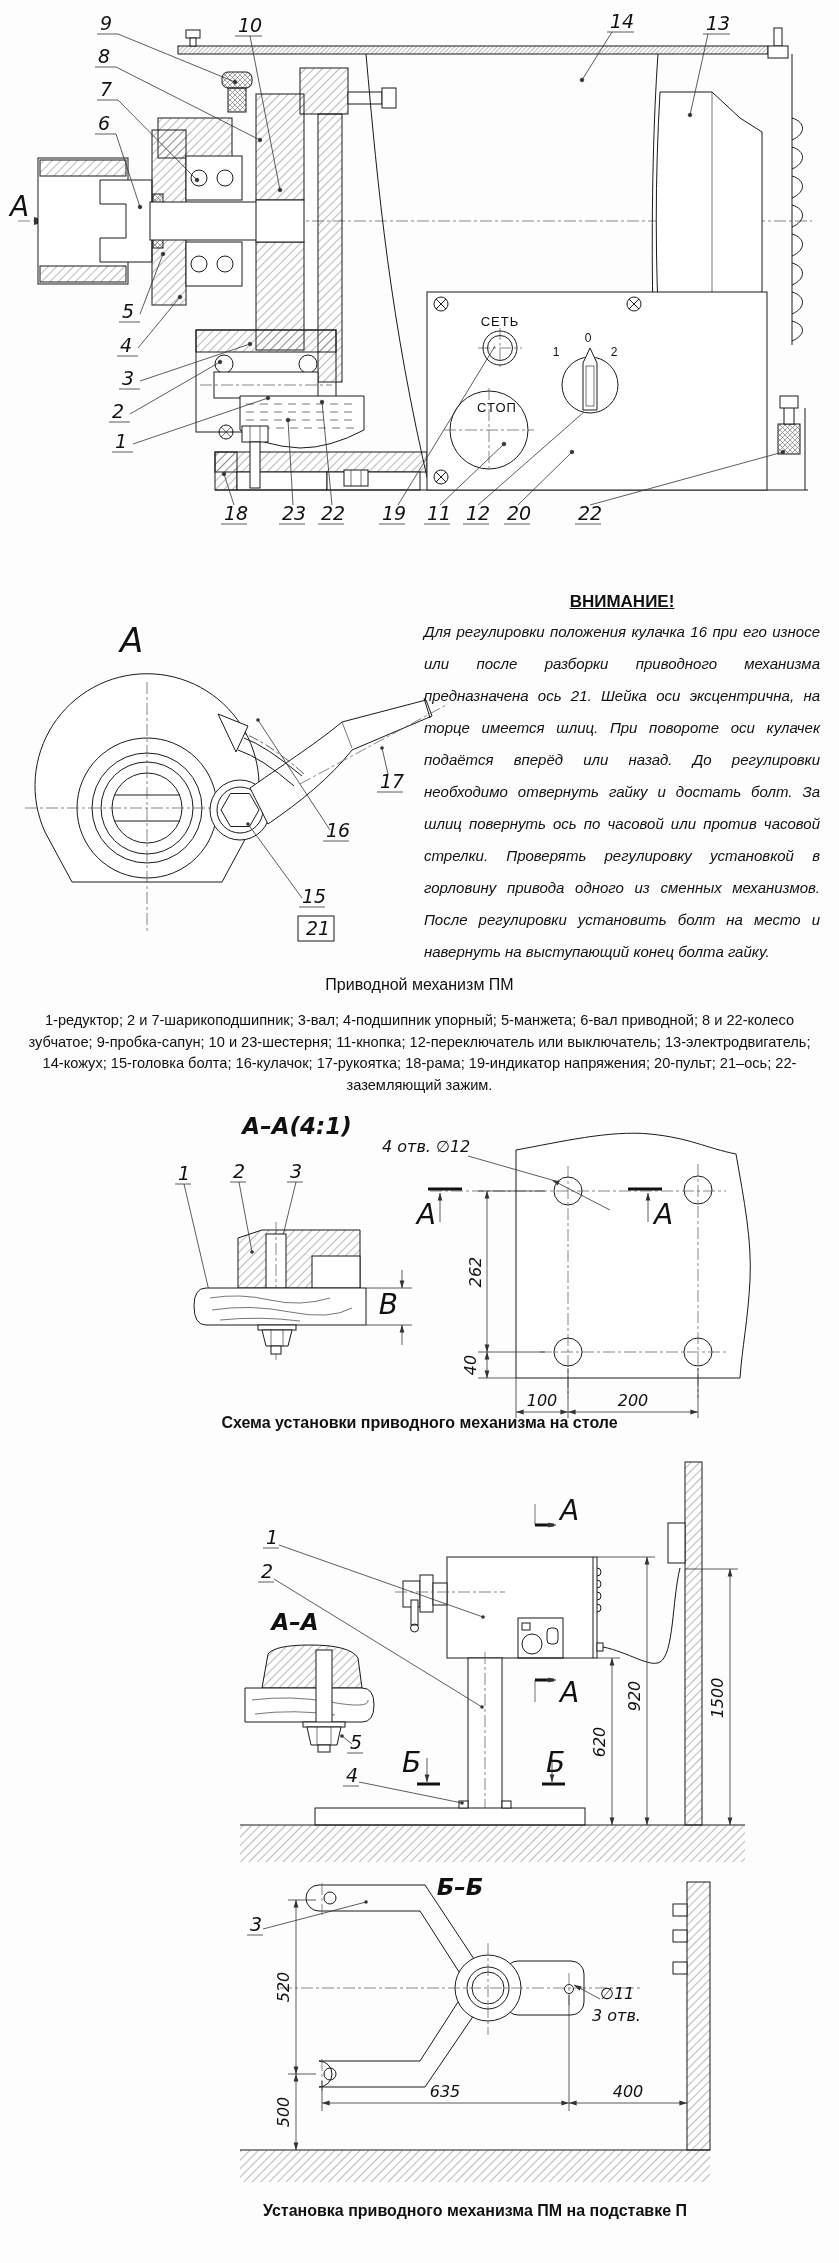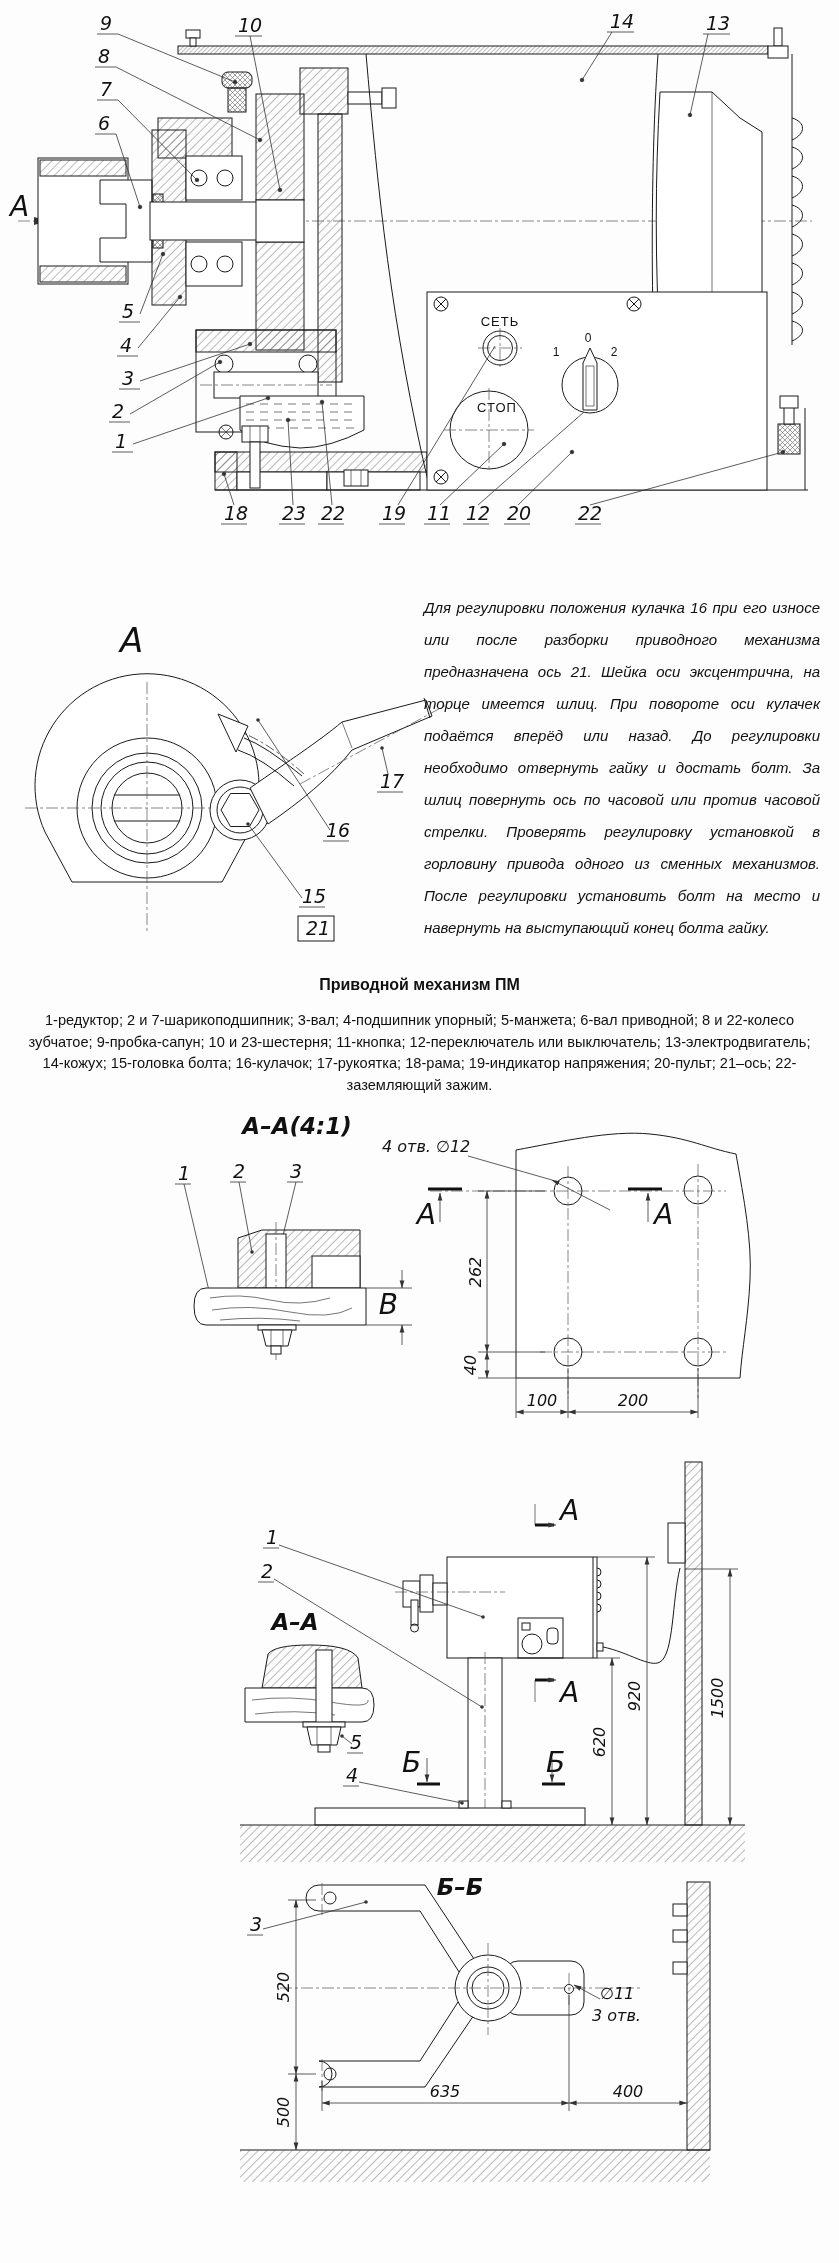--- a/index.html
+++ b/index.html
@@ -20,21 +20,21 @@
   .tbig{font:italic 28px "DejaVu Sans",sans-serif;}
   .thdr{font:italic bold 23px "DejaVu Sans",sans-serif;}
   .tsm{font:13px "Liberation Sans",sans-serif;letter-spacing:1px;}
   .tsw{font:12px "Liberation Sans",sans-serif;}
   .attention{position:absolute;left:424px;top:592px;width:396px;}
   .attention .t{font-weight:bold;font-size:17px;text-align:center;text-decoration:underline;
                 font-family:"Liberation Sans",sans-serif;margin-bottom:4px;}
   .attention .b{font-style:italic;font-size:15px;line-height:32px;text-align:justify;
                 font-family:"Liberation Sans",sans-serif;}
   .pmblock{position:absolute;left:0;top:976px;width:839px;}
-  .pmblock .t{text-align:center;font-weight:bold;font-size:16px;margin-bottom:13px;}
+  .pmblock .t{text-align:center;font-weight:normal;font-size:16px;margin-bottom:13px;}
   .pmblock .p{width:788px;margin:16px auto;font-size:14.6px;line-height:21.5px;text-align:center;}
   .cap1{position:absolute;left:0;top:1414px;width:839px;text-align:center;
         font-weight:bold;font-size:16px;}
   .footer{position:absolute;left:130px;top:2202px;width:690px;text-align:center;}
   .footer .t{font-weight:bold;font-size:16px;margin-bottom:9px;}
   .footer .p{font-size:15px;}
 </style>
 </head>
 <body>
 
@@ -316,20 +316,21 @@
     <line class="lead" x1="302" y1="346" x2="248" y2="272"></line>
         <circle class="dot" cx="248" cy="272" r="1.8"></circle>
     <text class="tlab" x="302" y="351">15</text>
         <line class="lead" x1="299" y1="355" x2="325" y2="355"></line>
     <rect class="ln" x="298" y="364" width="36" height="25"></rect>
     <text class="tlab" x="306" y="383">21</text>
   </g>
 </svg>
 
 <div class="attention">
+  <div class="t">ВНИМАНИЕ!</div>
   <div class="b">Для регулировки положения кулачка 16 при его износе или после разборки приводного механизма предназначена ось 21. Шейка оси эксцентрична, на торце имеется шлиц. При повороте оси кулачек подаётся вперёд или назад. До регулировки необходимо отвернуть гайку и достать болт. За шлиц повернуть ось по часовой или против часовой стрелки. Проверять регулировку установкой в горловину привода одного из сменных механизмов. После регулировки установить болт на место и навернуть на выступающий конец болта гайку.</div>
 </div>
 
 <div class="pmblock">
   <div class="t">Приводной механизм ПМ</div>
   <div class="p">1-редуктор; 2 и 7-шарикоподшипник; 3-вал; 4-подшипник упорный; 5-манжета; 6-вал приводной; 8 и 22-колесо зубчатое; 9-пробка-сапун; 10 и 23-шестерня; 11-кнопка; 12-переключатель или выключатель; 13-электродвигатель; 14-кожух; 15-головка болта; 16-кулачок; 17-рукоятка; 18-рама; 19-индикатор напряжения; 20-пульт; 21–ось; 22-заземляющий зажим.</div>
 </div>
 
 <svg style="top:1100px" width="839" height="330" viewBox="0 0 839 330">
   <defs>
@@ -424,20 +425,21 @@
     <line class="dim" x1="516" y1="278" x2="516" y2="318"></line>
     <line class="dim" x1="568" y1="268" x2="568" y2="318"></line>
     <line class="dim" x1="698" y1="268" x2="698" y2="318"></line>
     <line class="dim" x1="516" y1="312" x2="568" y2="312" marker-start="url(#arr2)" marker-end="url(#arr2)"></line>
     <line class="dim" x1="568" y1="312" x2="698" y2="312" marker-start="url(#arr2)" marker-end="url(#arr2)"></line>
     <text class="tdim" x="542" y="306" text-anchor="middle">100</text>
     <text class="tdim" x="633" y="306" text-anchor="middle">200</text>
   </g>
 </svg>
 
+<div class="cap1">Схема установки приводного механизма на столе</div>
 
 <svg style="top:1440px" width="839" height="430" viewBox="0 0 839 430">
   <defs>
     <pattern id="ph45c" patternUnits="userSpaceOnUse" width="6" height="6" patternTransform="rotate(45)">
       <line x1="0" y1="0" x2="0" y2="6" stroke="#555" stroke-width=".8"></line>
         </pattern>
     <marker id="arr3" viewBox="0 0 10 10" refX="9.5" refY="5" markerWidth="10" markerHeight="10" orient="auto-start-reverse">
       <path d="M0,2 L10,5 L0,8 z" fill="#333"></path>
         </marker>
   </defs>
@@ -611,15 +613,16 @@
     <text class="tdim" x="628" y="232" text-anchor="middle">400</text>
   </g>
   <g>
     <line class="lead" x1="600" y1="134" x2="574" y2="120" marker-end="url(#arr4)"></line>
     <text class="tdim" x="600" y="134">∅11</text>
     <text class="tdim" x="592" y="156">3 отв.</text>
   </g>
 </svg>
 
 <div class="footer">
+  <div class="t">Установка приводного механизма ПМ на подставке П</div>
 </div>
 
 </div>
 
 </body></html>

